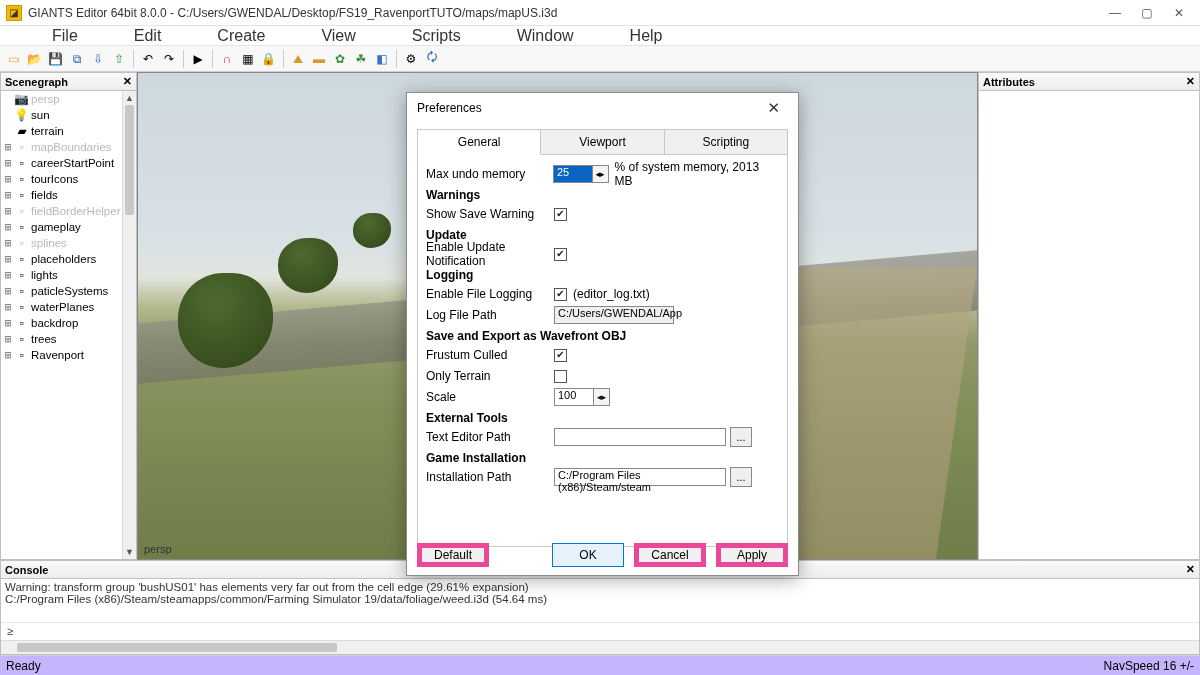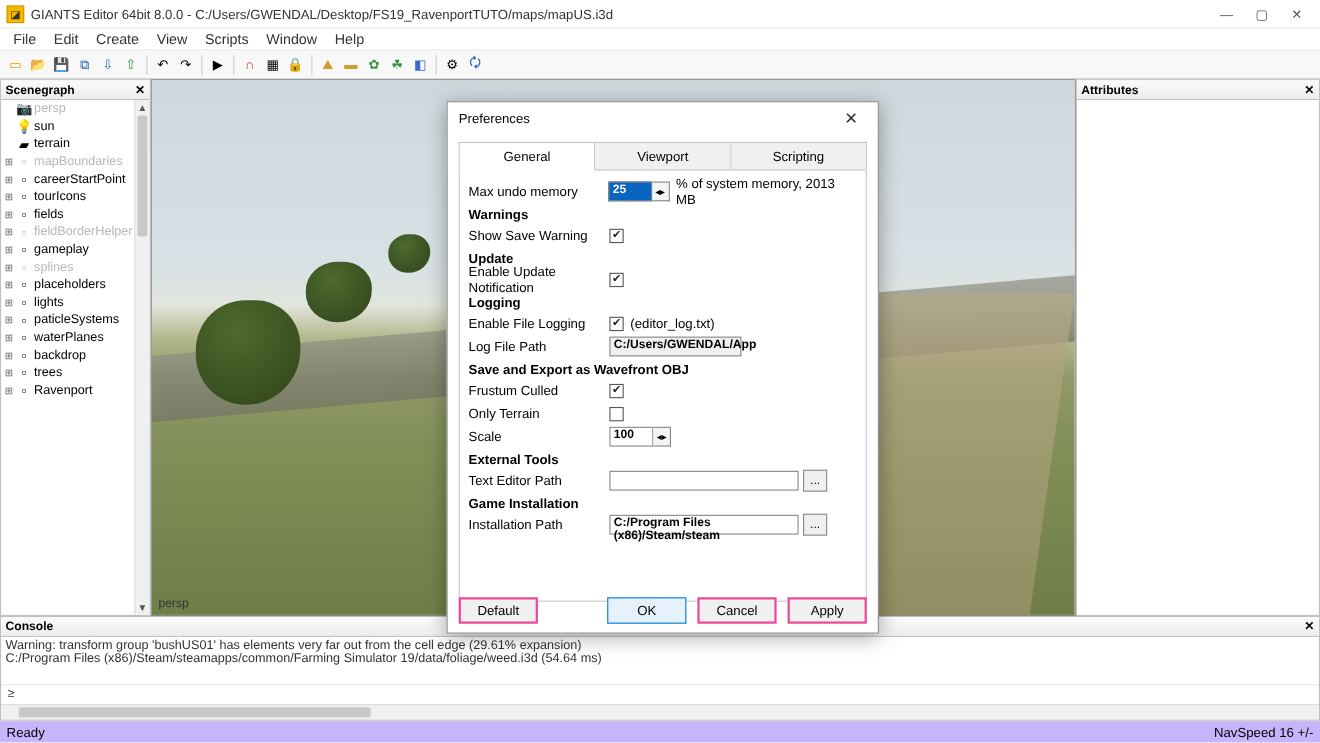--- a/index.html
+++ b/index.html
@@ -7,21 +7,21 @@
 
 
 .titlebar { height:26px; background:#fff; display:flex; align-items:center; padding:0 6px; border-bottom:1px solid #e5e5e5; }
 .titlebar .app-icon { width:16px; height:16px; background:#f5b800; border:1px solid #d59800; margin-right:6px; display:flex; align-items:center; justify-content:center; font-size:10px; color:#333; }
 .titlebar .title-text { flex:1; font-size:12px; color:#333; }
 .titlebar .win-controls { display:flex; gap:18px; padding-right:8px; }
 .titlebar .win-controls span { width:14px; text-align:center; color:#555; font-family:Arial; }
 
 
 .menubar { height:20px; background:#fff; display:flex; align-items:center; padding:0 4px; border-bottom:1px solid #e5e5e5; }
-.menubar .menu-item { padding:2px 8px; font-size:13px; color:#333; }
+.menubar .menu-item { padding:2px 8px; font-size:16px; color:#333;margin-left:40px; }
 
 
 .toolbar { height:26px; background:#f8f8f8; display:flex; align-items:center; padding:0 4px; border-bottom:1px solid #d0d0d0; gap:1px; }
 .tool { width:20px; height:20px; display:flex; align-items:center; justify-content:center; font-size:12px; border:1px solid transparent; }
 .tool-sep { width:1px; height:18px; background:#ccc; margin:0 3px; }
 
 
 .main { display:flex; height:488px; }
 
 
@@ -67,29 +67,29 @@
 .dialog-title .dlg-close { margin-left:auto; font-family:Arial; font-size:15px; color:#333; padding:4px 8px; }
 .dialog-body { padding:6px 10px 6px 10px; }
 .tabstrip { display:flex; border:1px solid #c8c8c8; border-bottom:none; background:#f7f7f7; }
 .tab { flex:1; text-align:center; padding:5px 0; font-size:12px; border-right:1px solid #c8c8c8; border-bottom:1px solid #c8c8c8; background:#f0f0f0; }
 .tab:last-child { border-right:none; }
 .tab.active { background:#fff; border-bottom:1px solid #fff; }
 .tab-content { border:1px solid #c8c8c8; border-top:none; padding:8px 8px 14px 8px; height:392px; position:relative; }
 .section-h { font-weight:bold; font-size:12px; margin:4px 0 2px 0; }
 .field-row { display:flex; align-items:center; height:20px; margin:1px 0; }
 .field-label { width:128px; text-align:left; padding-right:4px; font-size:12px; }
-.txt { height:18px; border:1px solid #888; font-size:11px; padding:0 3px; background:#fff;font-weight:bold; }
+.txt { height:18px; border:1px solid #888; font-size:11px; padding:0 3px; background:#fff; }
 .txt.sel { background:#0a64c2; color:#fff; }
 .spinner { width:16px; height:18px; border:1px solid #888; border-left:none; display:flex; align-items:center; justify-content:center; font-size:9px; background:#f4f4f4; }
 .chk { width:13px; height:13px; border:1px solid #555; display:inline-flex; align-items:center; justify-content:center; font-size:10px; line-height:1; background:#fff; }
 .chk.checked::after { content:"✔"; color:#222; font-size:10px; }
 .suffix { margin-left:6px; font-size:12px; }
 .browse { width:22px; height:20px; border:1px solid #888; background:#efefef; margin-left:4px; font-size:11px; text-align:center; line-height:18px; }
 .dialog-buttons { position:absolute; left:10px; right:10px; bottom:8px; display:flex; gap:10px; }
-.btn { height:24px; border:2px solid #ec4899; background:#f0f0f0; font-size:12px; display:flex; align-items:center; justify-content:center; }
+.btn { height:24px; border:5px solid #ec4899; background:#f0f0f0; font-size:12px; display:flex; align-items:center; justify-content:center; }
 .btn.default { width:72px; }
 .btn.ok { width:72px; border:1px solid #0078d7; background:#e5f1fb; }
 .btn.wide { width:72px; }
 .spacer { flex:1; }
 </style>
 </head>
 <body>
 
 <div class="titlebar">
   <div class="app-icon">◪</div>

